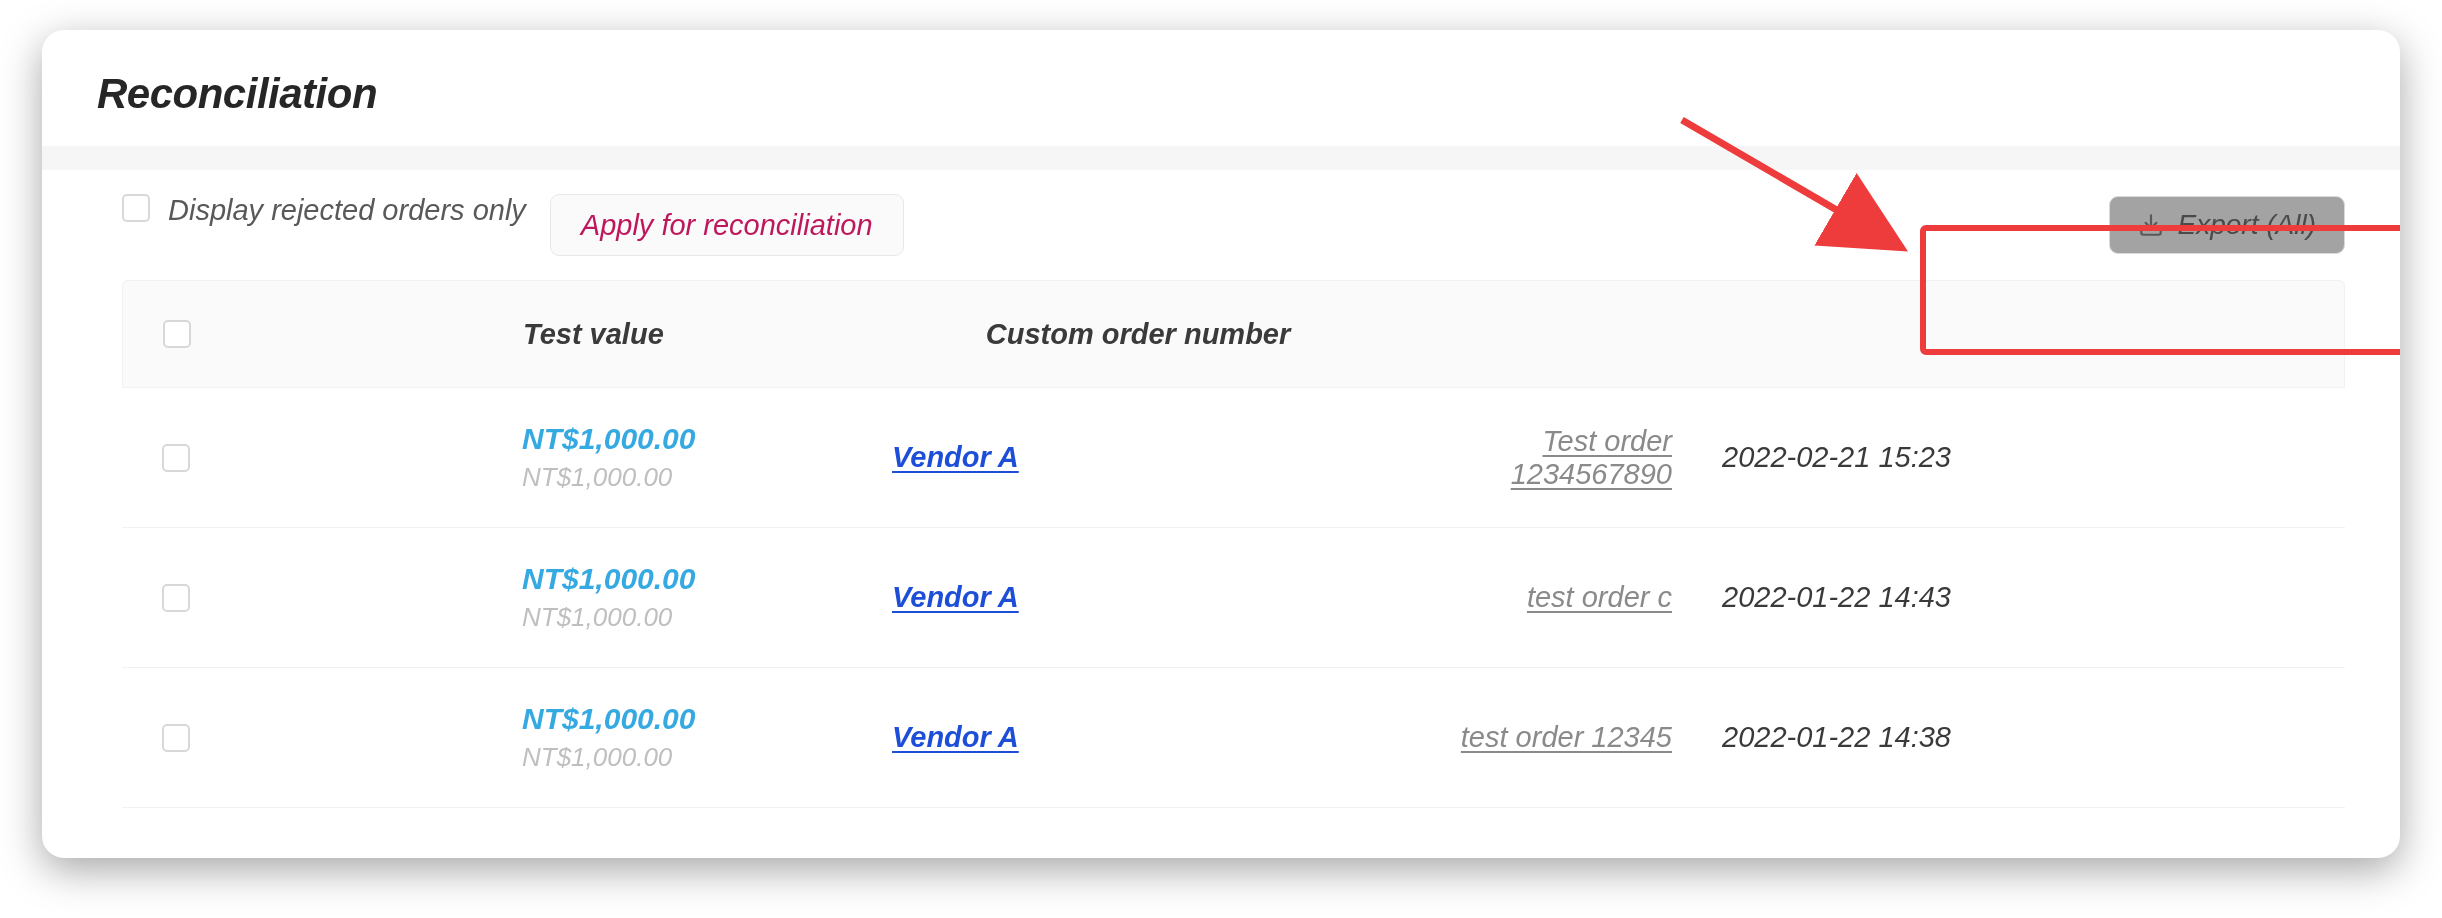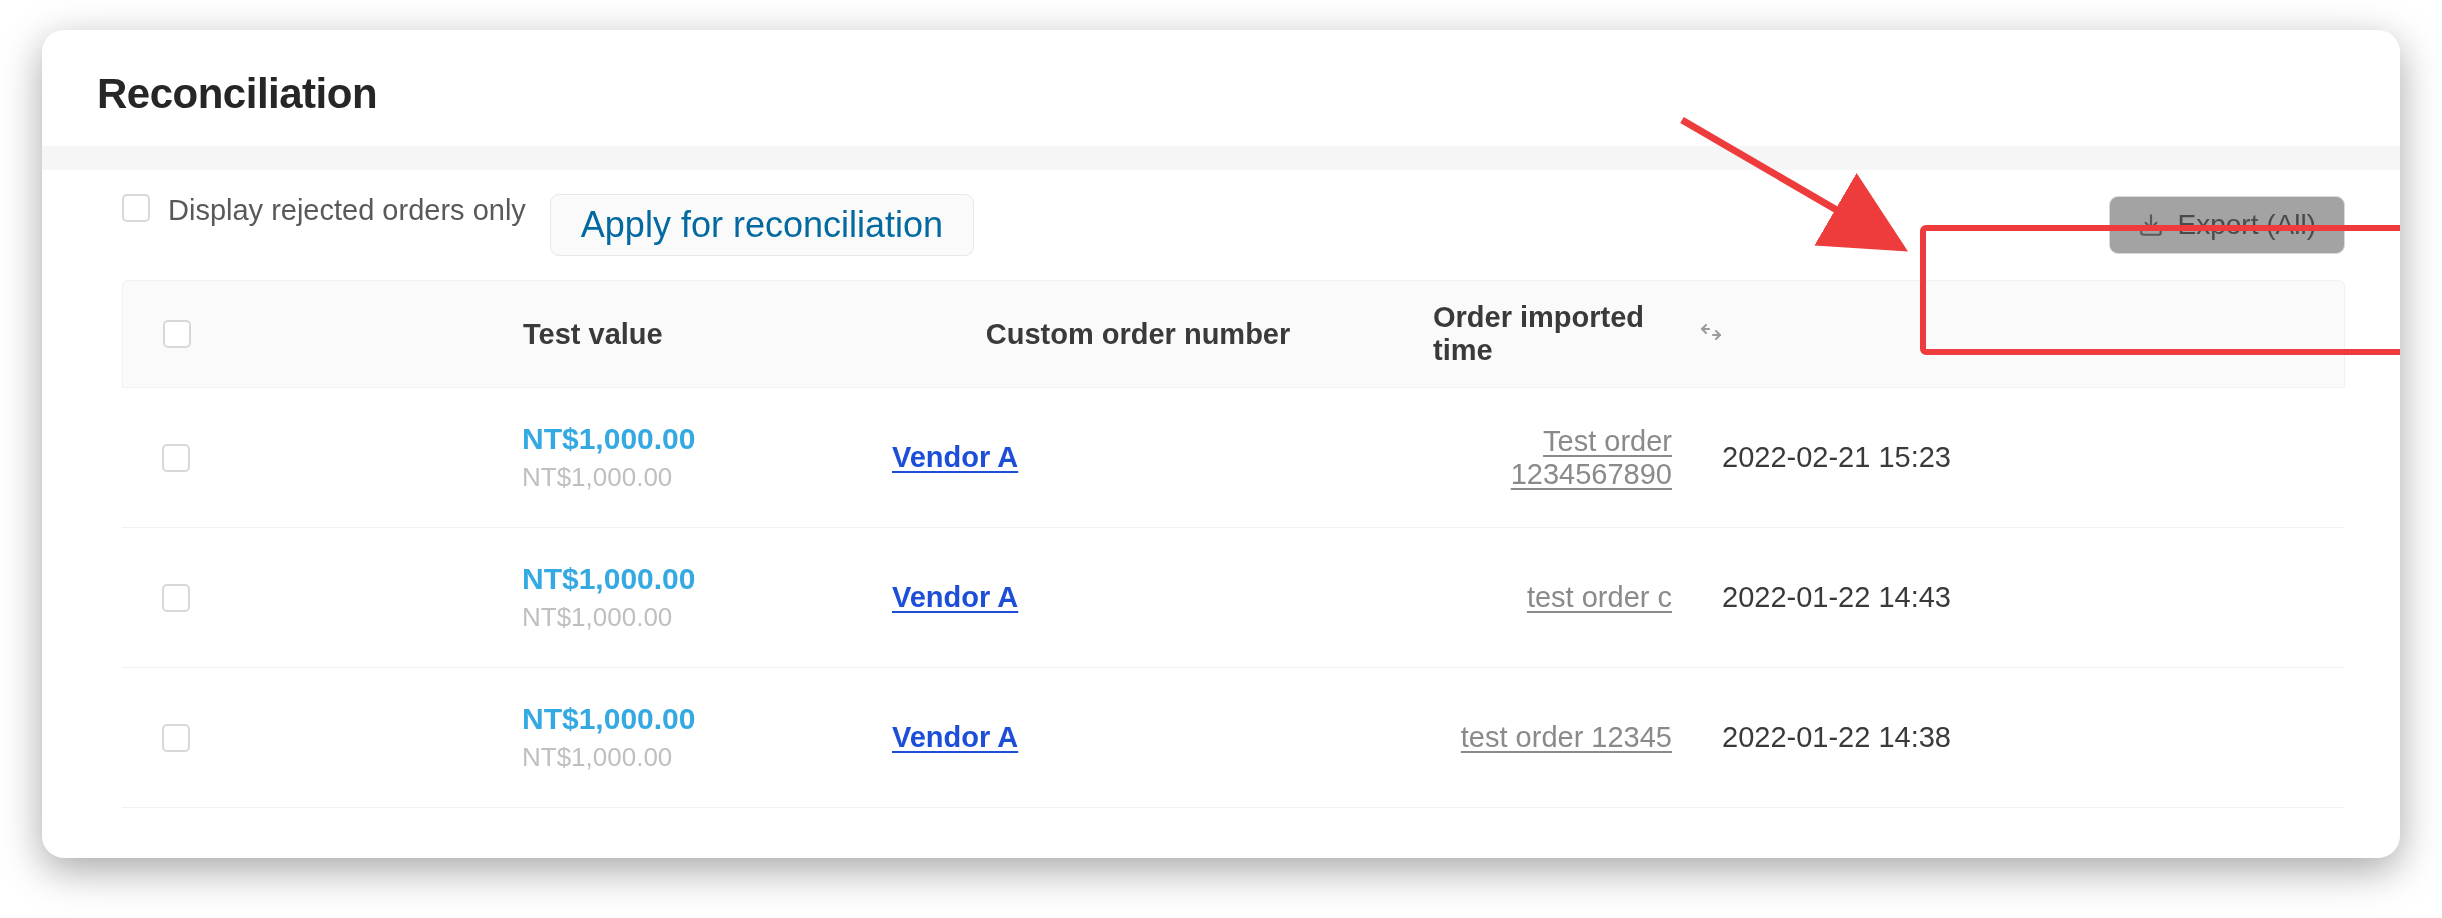--- a/index.html
+++ b/index.html
@@ -11,20 +11,21 @@
     height:918px;
     display:flex;
     align-items:flex-start;
     justify-content:center;
   }
   .canvas {
     position:relative;
     width:2442px;
     height:918px;
     padding:30px 42px 60px 42px;
+    font-style:italic;
   }
   .card {
     width:100%;
     height:100%;
     background:#fff;
     border-radius:22px;
     box-shadow:0 12px 40px rgba(0,0,0,0.35);
     overflow:hidden;
     position:relative;
   }
@@ -48,22 +49,22 @@
     margin-left:18px;
     font-size:29px;
     color:#595959;
   }
   .apply-btn {
     margin-left:24px;
     height:62px;
     padding:0 30px;
     border:1.5px solid #e7e7e7;
     background:#fafafa;
-    color:#0369a1;
-    font-size:36px;
+    color:#be185d;
+    font-size:29px;
     border-radius:9px;
     display:flex; align-items:center;
     cursor:default;
   }
   .spacer { flex:1; }
   .action-group {
     display:flex;
     gap:18px;
     align-items:center;
   }
@@ -166,31 +167,20 @@
       </div>
     </div>
 
     <div class="table">
       <div class="thead">
         <div class="th-cb">
           <span class="checkbox"></span>
         </div>
         <div>Test value</div>
         <div class="th-custom">Custom order number</div>
-        <div class="th-time">
-          <span>Order imported time</span>
-          <span>
-            <svg width="24" height="24" viewBox="0 0 24 24" fill="none" stroke="#9a9a9a" stroke-width="2" stroke-linecap="round" stroke-linejoin="round">
-              <polyline points="3 9 10 9"></polyline>
-                <polyline points="7 5 3 9 7 13"></polyline>
-              <polyline points="21 15 14 15"></polyline>
-                <polyline points="17 11 21 15 17 19"></polyline>
-            </svg>
-          </span>
-        </div>
       </div>
 
       <div class="trow">
         <div class="cell-cb">
             <span class="checkbox"></span>
           </div>
         <div class="order-value">
           <div class="v1">NT$1,000.00</div>
           <div class="v2">NT$1,000.00</div>
         </div>

